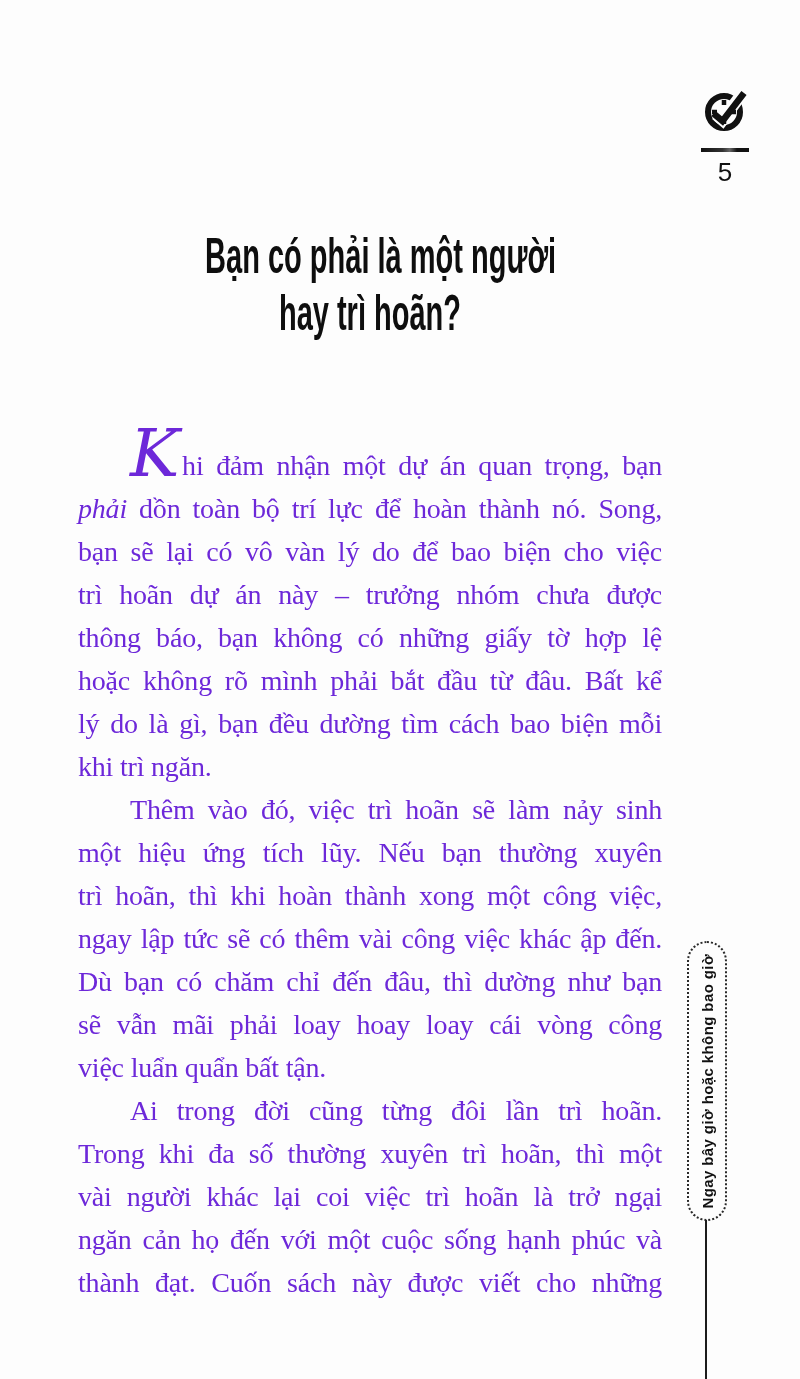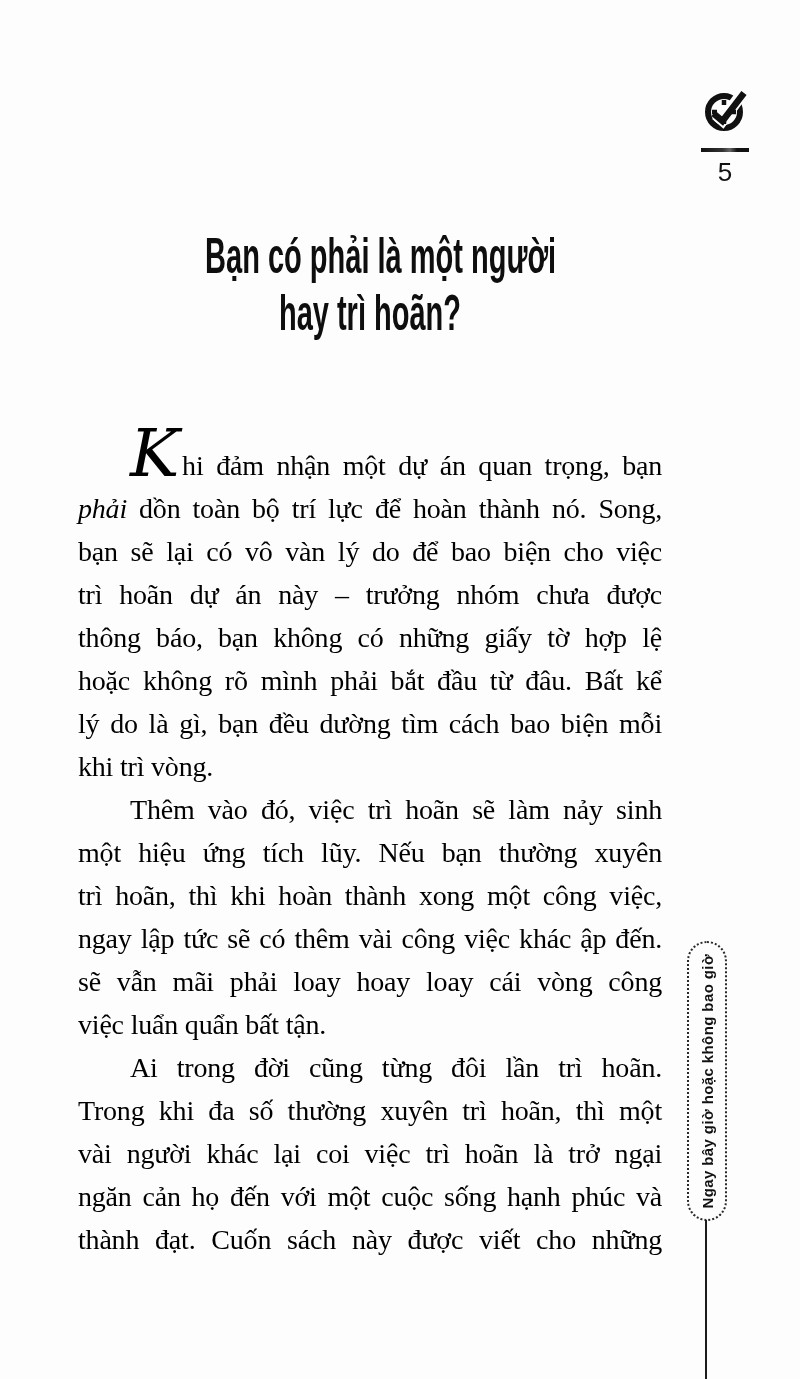--- a/index.html
+++ b/index.html
@@ -72,21 +72,21 @@
 
   
   #body-text {
     position: absolute;
     left: 78px;
     top: 444px;
     width: 584px;
     font-size: 28px;
     line-height: 43px;
     letter-spacing: -0.2px;
-    color: #000000;
+    color: #6d28d9;
   }
   .paragraph + .paragraph { margin-top: 0; }
   .jline {
     text-align: justify;
     text-align-last: justify;
     overflow: visible;
     white-space: nowrap;
   }
   .jline.short { text-align-last: left; }
   .jline.indent { text-indent: 52px; }
@@ -163,27 +163,28 @@
 
   <div id="body-text">
       <div class="paragraph">
         <div class="jline indent"><span class="dropcap">K</span>hi đảm nhận một dự án quan trọng, bạn</div>
         <div class="jline"><em>phải</em> dồn toàn bộ trí lực để hoàn thành nó. Song,</div>
         <div class="jline">bạn sẽ lại có vô vàn lý do để bao biện cho việc</div>
         <div class="jline">trì hoãn dự án này – trưởng nhóm chưa được</div>
         <div class="jline">thông báo, bạn không có những giấy tờ hợp lệ</div>
         <div class="jline">hoặc không rõ mình phải bắt đầu từ đâu. Bất kể</div>
         <div class="jline">lý do là gì, bạn đều dường tìm cách bao biện mỗi</div>
-        <div class="jline short">khi trì vòng.</div>
+        <div class="jline short">khi trì ngăn.</div>
       </div>
       <div class="paragraph">
         <div class="jline indent">Thêm vào đó, việc trì hoãn sẽ làm nảy sinh</div>
         <div class="jline">một hiệu ứng tích lũy. Nếu bạn thường xuyên</div>
         <div class="jline">trì hoãn, thì khi hoàn thành xong một công việc,</div>
         <div class="jline">ngay lập tức sẽ có thêm vài công việc khác ập đến.</div>
+        <div class="jline">Dù bạn có chăm chỉ đến đâu, thì dường như bạn</div>
         <div class="jline">sẽ vẫn mãi phải loay hoay loay cái vòng công</div>
         <div class="jline short">việc luẩn quẩn bất tận.</div>
       </div>
       <div class="paragraph">
         <div class="jline indent">Ai trong đời cũng từng đôi lần trì hoãn.</div>
         <div class="jline">Trong khi đa số thường xuyên trì hoãn, thì một</div>
         <div class="jline">vài người khác lại coi việc trì hoãn là trở ngại</div>
         <div class="jline">ngăn cản họ đến với một cuộc sống hạnh phúc và</div>
         <div class="jline">thành đạt. Cuốn sách này được viết cho những</div>
       </div>

